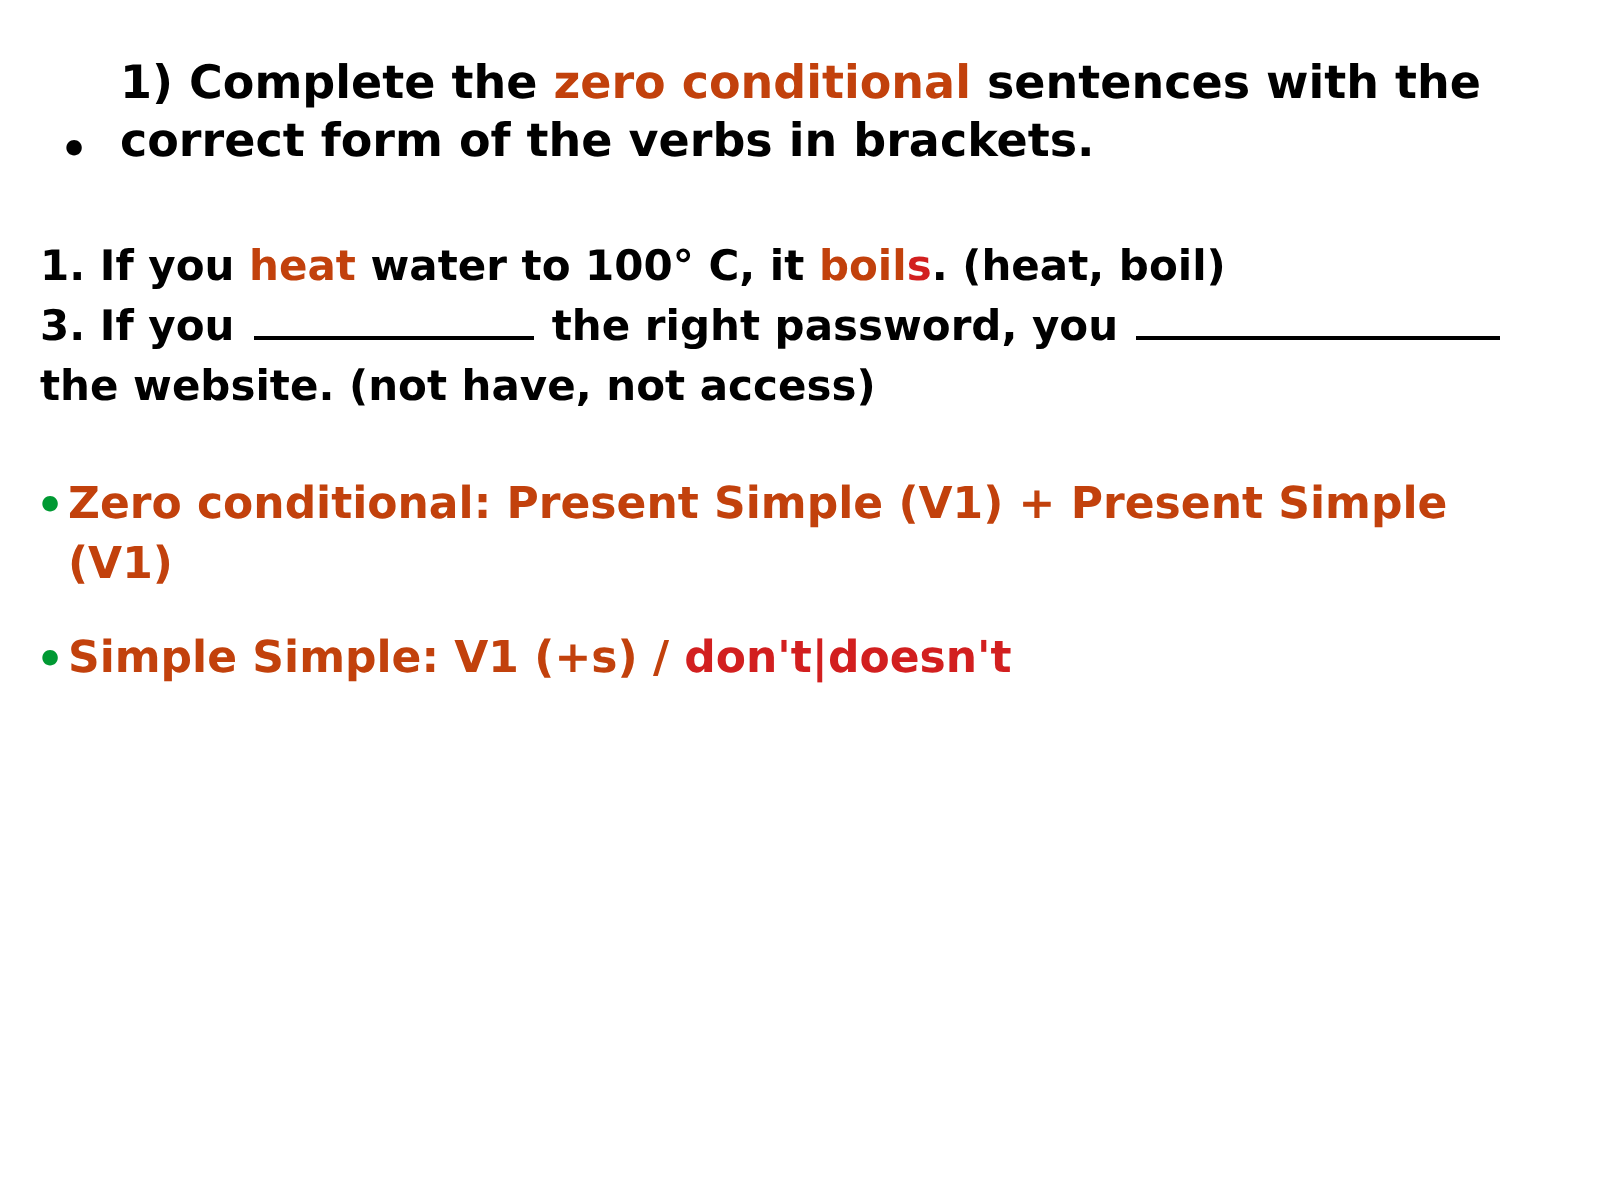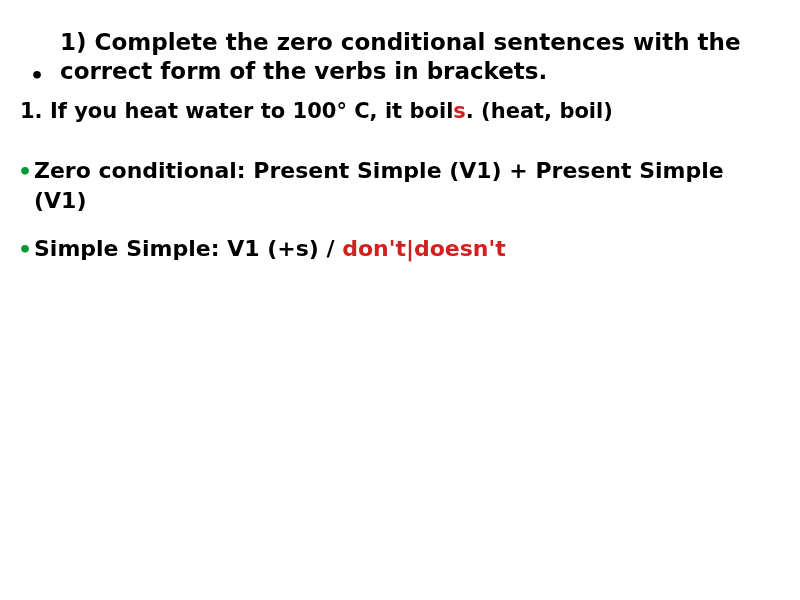--- a/index.html
+++ b/index.html
@@ -24,24 +24,24 @@
     margin-right: 20px;
     font-size: 23px;
     line-height: 1.28;
   }
   .title-bullet {
     position: absolute;
     left: 30px;
     top: 63px;
     font-size: 22px;
   }
-  .green { color: #000000; }
+  .green { color: #c2410c; }
   .red { color: #d21f1f; }
   .body-block {
-    margin-top: 10px;
+    margin-top: 32px;
     margin-left: 2px;
     font-size: 21px;
     line-height: 1.4;
   }
   .blank {
     display: inline-block;
     border-bottom: 2px solid #000;
     height: 0.95em;
     vertical-align: baseline;
     margin: 0 2px;
@@ -80,20 +80,23 @@
   <span class="title-bullet">•</span>
 
   <div class="title-block">
     <span>1) Complete the </span><span class="green">zero conditional</span><span> sentences with the correct form of the verbs in brackets.</span>
   </div>
 
   <div class="body-block">
     <div>
       <span>1. If you </span><span class="green">heat</span><span> water to 100° C, it </span><span class="green">boil</span><span class="red">s</span><span>. (heat, boil)</span>
     </div>
+    <div>
+      <span>3. If you </span><span class="blank b140"></span><span> the right password, you </span><span class="blank b180"></span><span>the website. (not have, not access)</span>
+    </div>
   </div>
 
   <div class="hints">
     <div class="hint-item">
       <span class="hint-bullet">•</span>
       <span class="green">Zero conditional: Present Simple (V1) + Present Simple (V1)</span>
     </div>
     <div class="hint-item">
       <span class="hint-bullet">•</span>
       <span class="green">Simple Simple: V1 (+s) / </span><span class="red">don't|doesn't</span>

